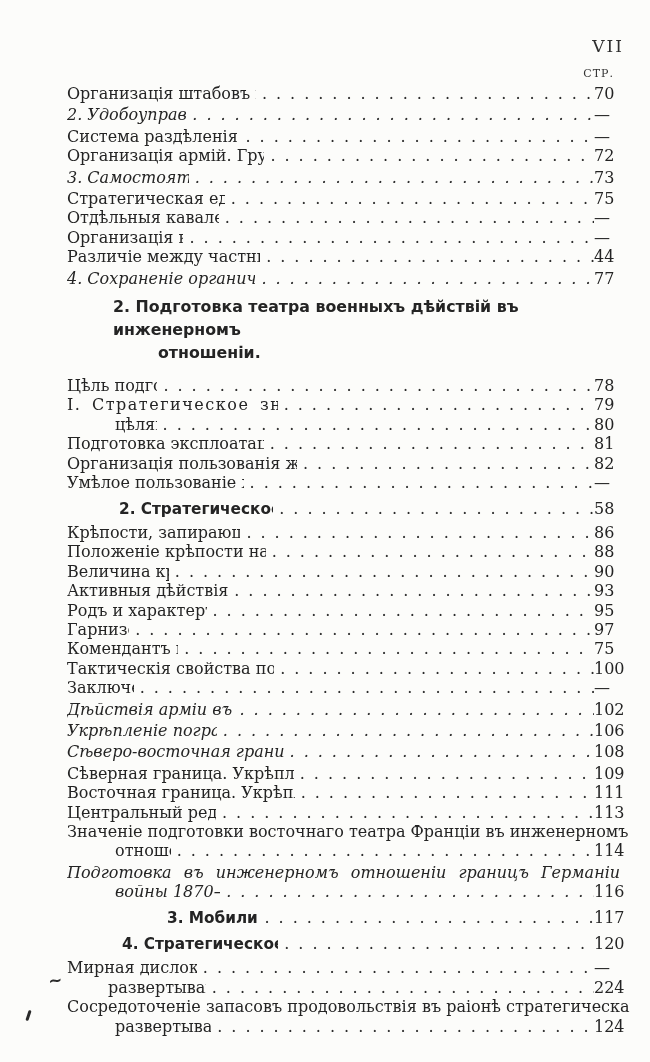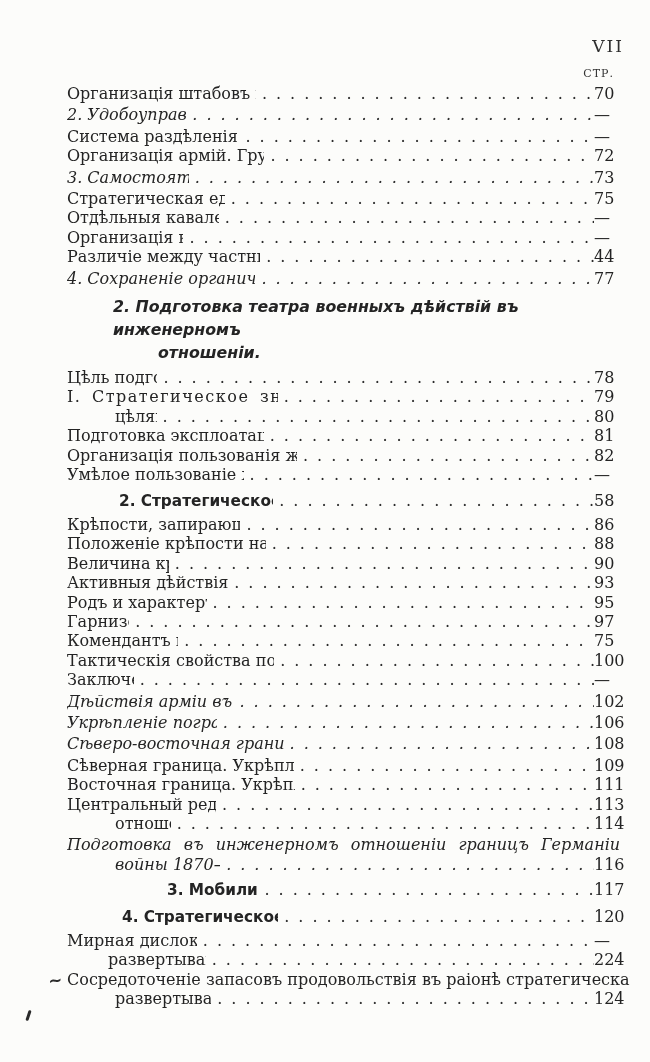--- a/index.html
+++ b/index.html
@@ -39,22 +39,21 @@
   .it .pnum{font-style:normal;}
   .sp{letter-spacing:1.5px;word-spacing:4px;}
   .wide{word-spacing:7px;}
   .bold{margin:6px 0 4px;}
   .bold .text,.bold .tline{
     font-family:"DejaVu Sans",sans-serif;font-weight:700;font-size:15.3px;
   }
   .heading{
     font-family:"DejaVu Sans",sans-serif;font-weight:700;
     font-size:15.8px;line-height:23px;
-    margin:7px 0 4px 46px;
-    font-style:italic;
+    margin:7px 0 12px 46px;
   }
   .heading .cont{margin-left:45px;}
   .mark{position:absolute;color:#2b2b2b;}
   .mark-tilde{font-size:17px;font-weight:bold;transform:rotate(-8deg);}
   .mark-stroke{width:3px;height:11px;background:#2b2b2b;border-radius:2px;transform:rotate(18deg);}
 </style>
 </head>
 <body>
 
 <div class="page">
@@ -283,20 +282,21 @@
         </div>
       </div>
       <div class="row reg">
         <div class="last">
           <span class="text">Центральный редюитъ—Парижъ.</span>
           <span class="leader"></span>
           <span class="pnum">113</span>
         </div>
       </div>
       <div class="row reg">
+        <div class="tline">Значеніе подготовки восточнаго театра Франціи въ инженерномъ</div>
         <div class="last">
           <span class="text cont">отношеніи.</span>
           <span class="leader"></span>
           <span class="pnum">114</span>
         </div>
       </div>
       <div class="row it">
         <div class="tline wide">Подготовка въ инженерномъ отношеніи границъ Германіи послѣ</div>
         <div class="last">
           <span class="text cont">войны 1870—1871 года.</span>

